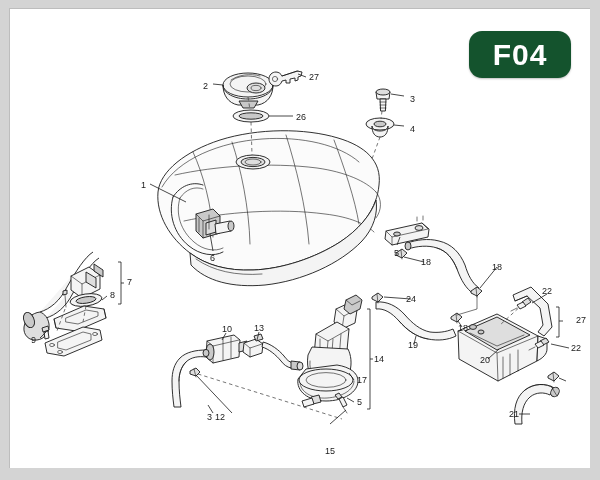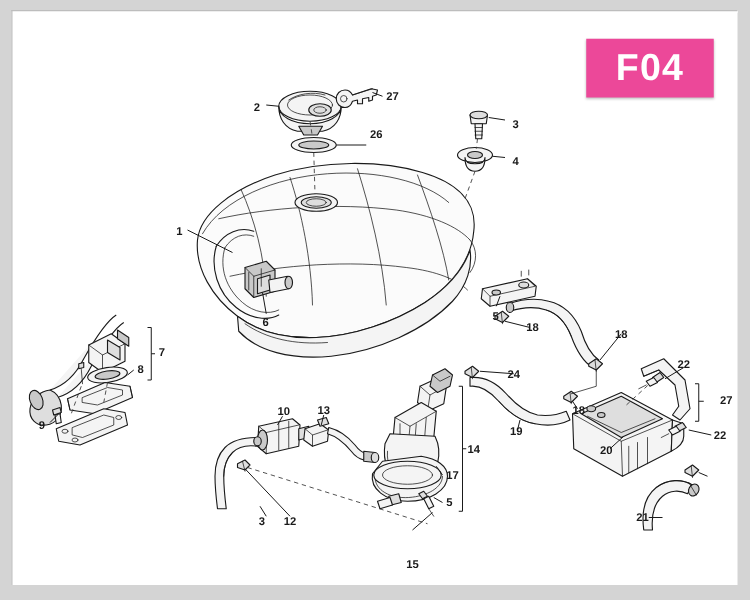--- a/index.html
+++ b/index.html
@@ -24,32 +24,33 @@
     border-top:1px solid #bdbdbd;
     border-left:1px solid #bdbdbd;
     box-shadow:1px 1px 0 #ffffff inset;
     overflow:hidden;
   }
   #art{position:absolute;left:0;top:0;}
   .badge{
     position:absolute;
     right:19px;top:22px;
     width:102px;height:47px;
-    background:#ec4899;
+    background:#14532d;
     color:#ffffff;
     font-size:30px;
     font-weight:bold;
     letter-spacing:1px;
     display:flex;align-items:center;justify-content:center;
     box-shadow:0 1px 2px rgba(0,0,0,.25);
+    border-radius:13px;
   }
   .lbl{
     position:absolute;
     font-size:9px;
-    font-weight:bold;
+    font-weight:normal;
     color:#1a1a1a;
     font-family:"Liberation Sans", sans-serif;
     line-height:9px;
     white-space:nowrap;
   }
 </style>
 </head>
 <body>
 
 <div id="frame">
@@ -369,36 +370,36 @@
     <span class="lbl" style="left:193px;top:73px">2</span>
     <span class="lbl" style="left:400px;top:86px">3</span>
     <span class="lbl" style="left:400px;top:116px">4</span>
     <span class="lbl" style="left:384px;top:240px">5</span>
     <span class="lbl" style="left:200px;top:245px">6</span>
     <span class="lbl" style="left:117px;top:269px">7</span>
     <span class="lbl" style="left:100px;top:282px">8</span>
     <span class="lbl" style="left:21px;top:327px">9</span>
     <span class="lbl" style="left:212px;top:316px">10</span>
     <span class="lbl" style="left:197px;top:404px">3</span>
-    <span class="lbl" style="left:217px;top:404px">12</span>
+    <span class="lbl" style="left:205px;top:404px">12</span>
     <span class="lbl" style="left:244px;top:315px">13</span>
     <span class="lbl" style="left:364px;top:346px">14</span>
     <span class="lbl" style="left:315px;top:438px">15</span>
     <span class="lbl" style="left:347px;top:389px">5</span>
     <span class="lbl" style="left:347px;top:367px">17</span>
     <span class="lbl" style="left:411px;top:249px">18</span>
     <span class="lbl" style="left:482px;top:254px">18</span>
     <span class="lbl" style="left:448px;top:315px">18</span>
     <span class="lbl" style="left:398px;top:332px">19</span>
     <span class="lbl" style="left:470px;top:347px">20</span>
     <span class="lbl" style="left:499px;top:401px">21</span>
     <span class="lbl" style="left:532px;top:278px">22</span>
     <span class="lbl" style="left:561px;top:335px">22</span>
     <span class="lbl" style="left:566px;top:307px">27</span>
     <span class="lbl" style="left:396px;top:286px">24</span>
     <span class="lbl" style="left:583px;top:368px">25</span>
-    <span class="lbl" style="left:286px;top:94px">26</span>
+    <span class="lbl" style="left:286px;top:104px">26</span>
     <span class="lbl" style="left:299px;top:64px">27</span>
 
     <div class="badge">F04</div>
 
   </div>
 </div>
 
 </body></html>

